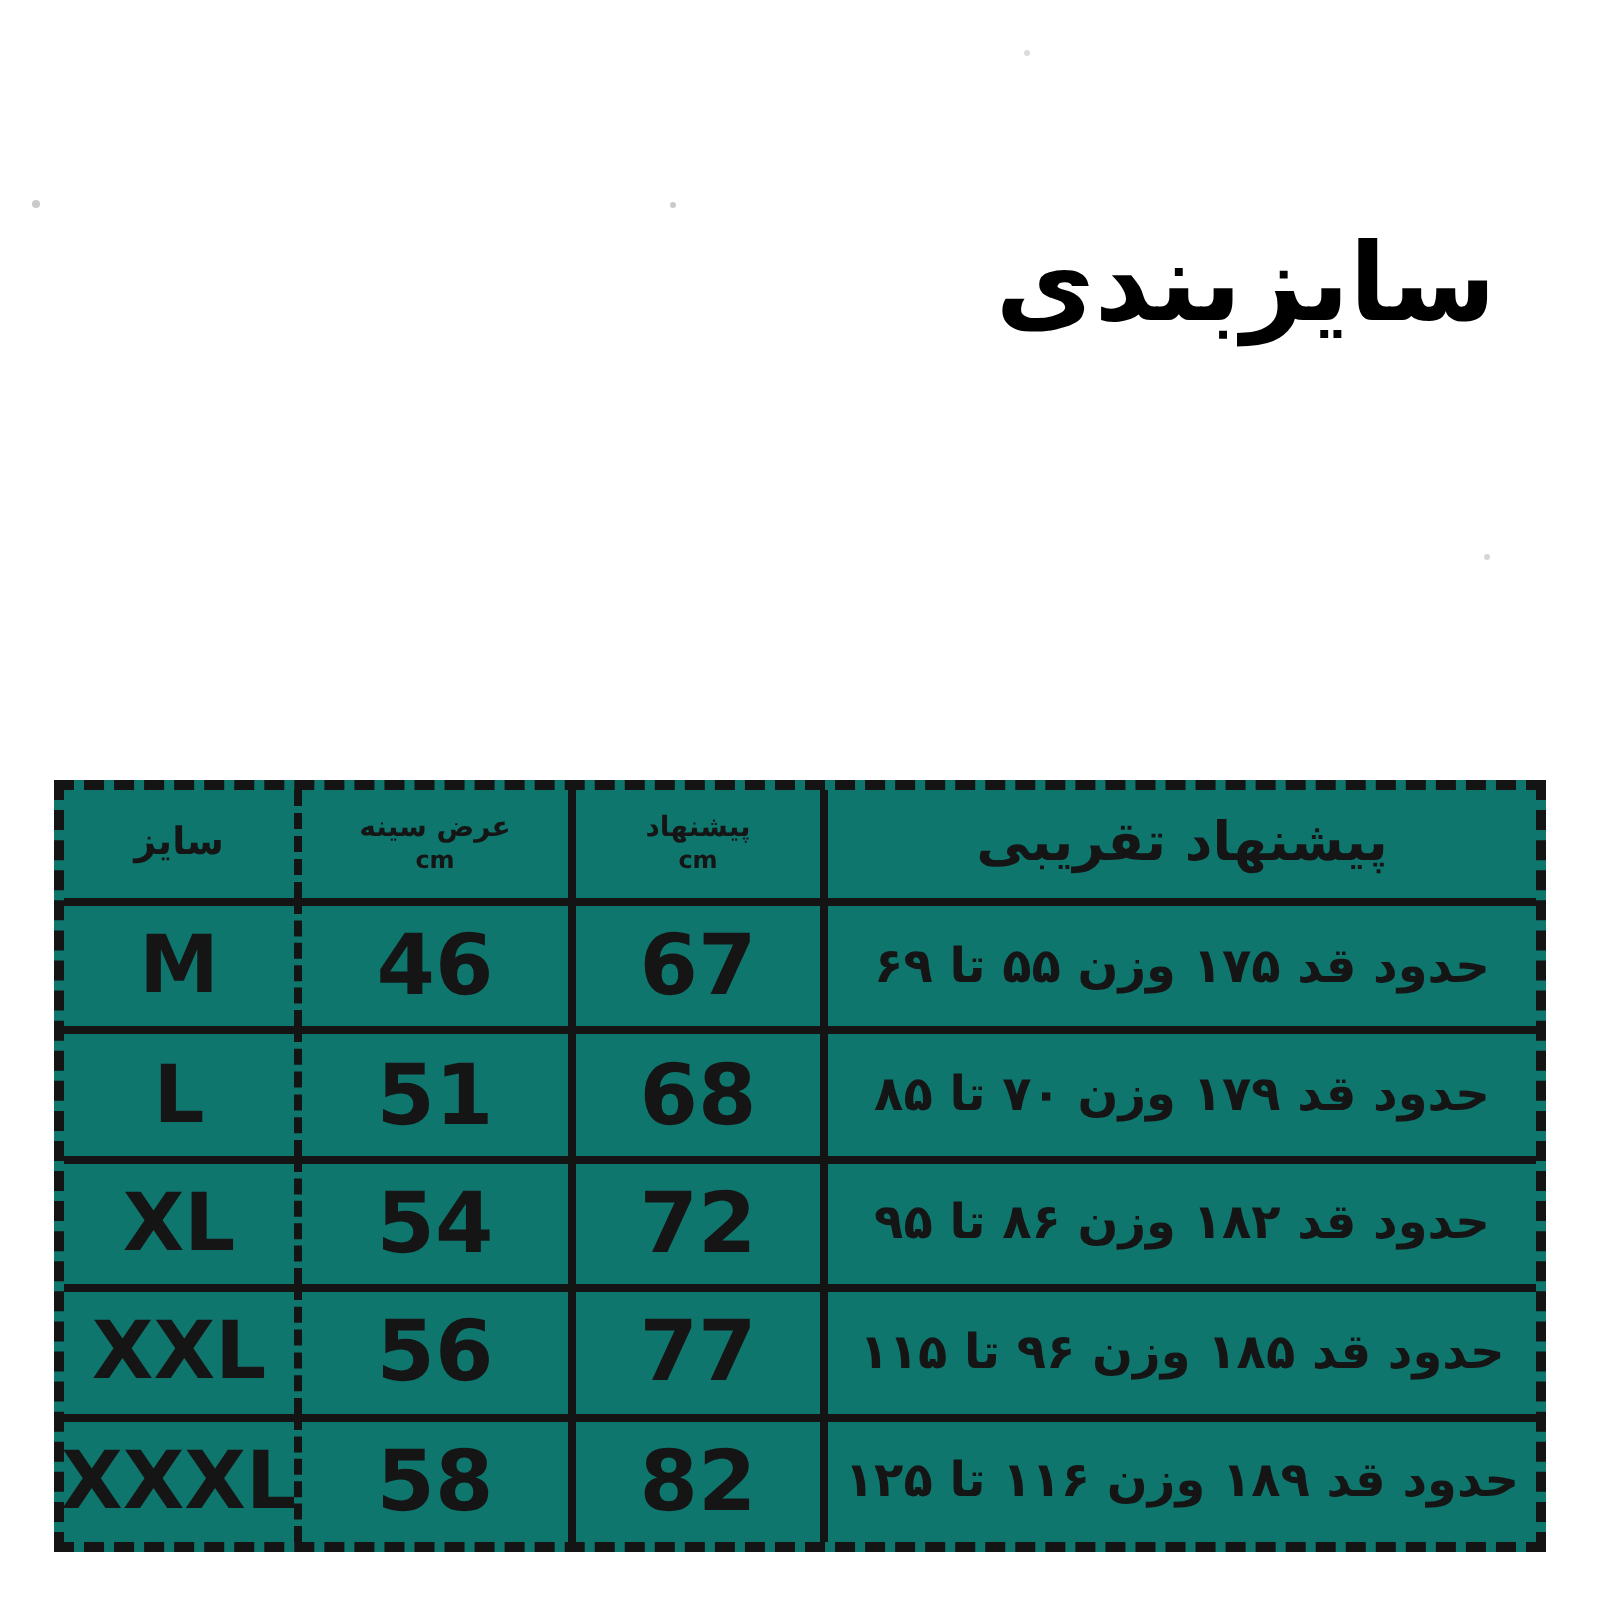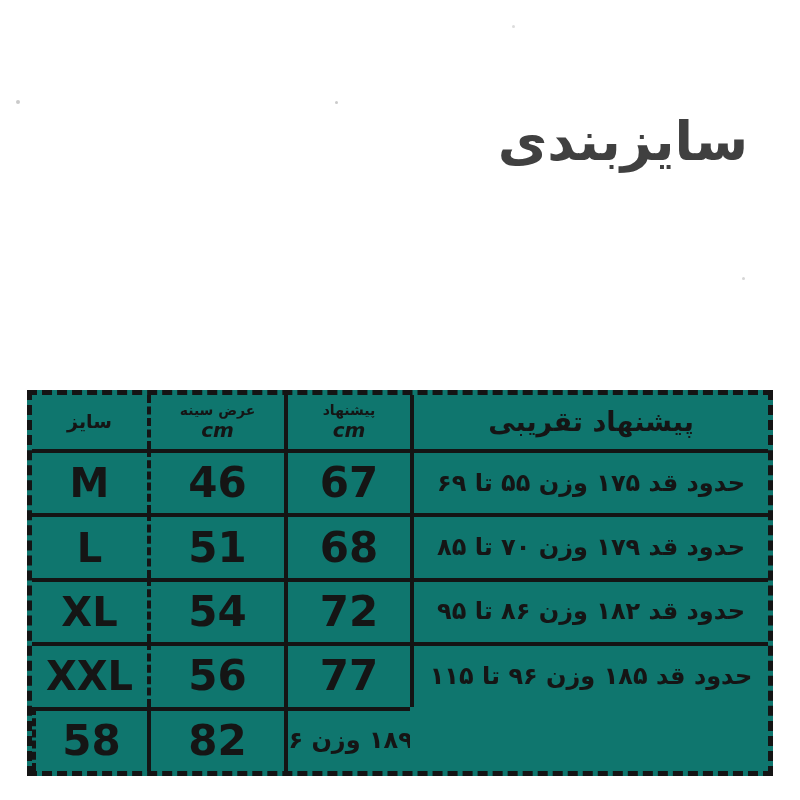--- a/index.html
+++ b/index.html
@@ -15,21 +15,21 @@
 
   
   .title {
     position: absolute;
     top: 112px;
     right: 52px;
     direction: rtl;
     font-size: 54px;
     font-weight: 700;
     line-height: 1.1;
-    color: #404040;
+    color: #000000;
     letter-spacing: 0px;
   }
 
   
   .speck {
     position: absolute;
     width: 4px; height: 4px;
     border-radius: 50%;
     background: #8a8a8a;
     opacity: 0.45;
@@ -67,21 +67,21 @@
     overflow: hidden;
     white-space: nowrap;
   }
   .cell.c1 { border-left: none; }
   .cell.r0 { border-top: none; }
   
   .cell.c2 { border-left-style: dashed; }
 
   
   .head .h-label { font-size: 14px; }
-  .head .h-unit  { font-size: 20px; direction: ltr; margin-top: 2px; font-style: italic; }
+  .head .h-unit  { font-size: 12px; direction: ltr; margin-top: 2px; }
   .head.c1 .h-label { font-size: 19px; }
   .head.c4 .h-label { font-size: 27px; }
 
   
   .cell.size-cell { font-size: 40px; direction: ltr; }
   .cell.num-cell  { font-size: 42px; direction: ltr; }
   .cell.sugg-cell { font-size: 24px; }
 </style>
 </head>
 <body>
@@ -125,18 +125,19 @@
     <div class="cell size-cell c1">XL</div>
     <div class="cell num-cell c2">54</div>
     <div class="cell num-cell c3">72</div>
     <div class="cell sugg-cell c4">حدود قد ۱۸۲ وزن ۸۶ تا ۹۵</div>
 
     <div class="cell size-cell c1">XXL</div>
     <div class="cell num-cell c2">56</div>
     <div class="cell num-cell c3">77</div>
     <div class="cell sugg-cell c4">حدود قد ۱۸۵ وزن ۹۶ تا ۱۱۵</div>
 
+    <div class="cell size-cell c1">XXXL</div>
     <div class="cell num-cell c2">58</div>
     <div class="cell num-cell c3">82</div>
     <div class="cell sugg-cell c4">حدود قد ۱۸۹ وزن ۱۱۶ تا ۱۲۵</div>
 
   </div>
 </div>
 
 </body></html>

